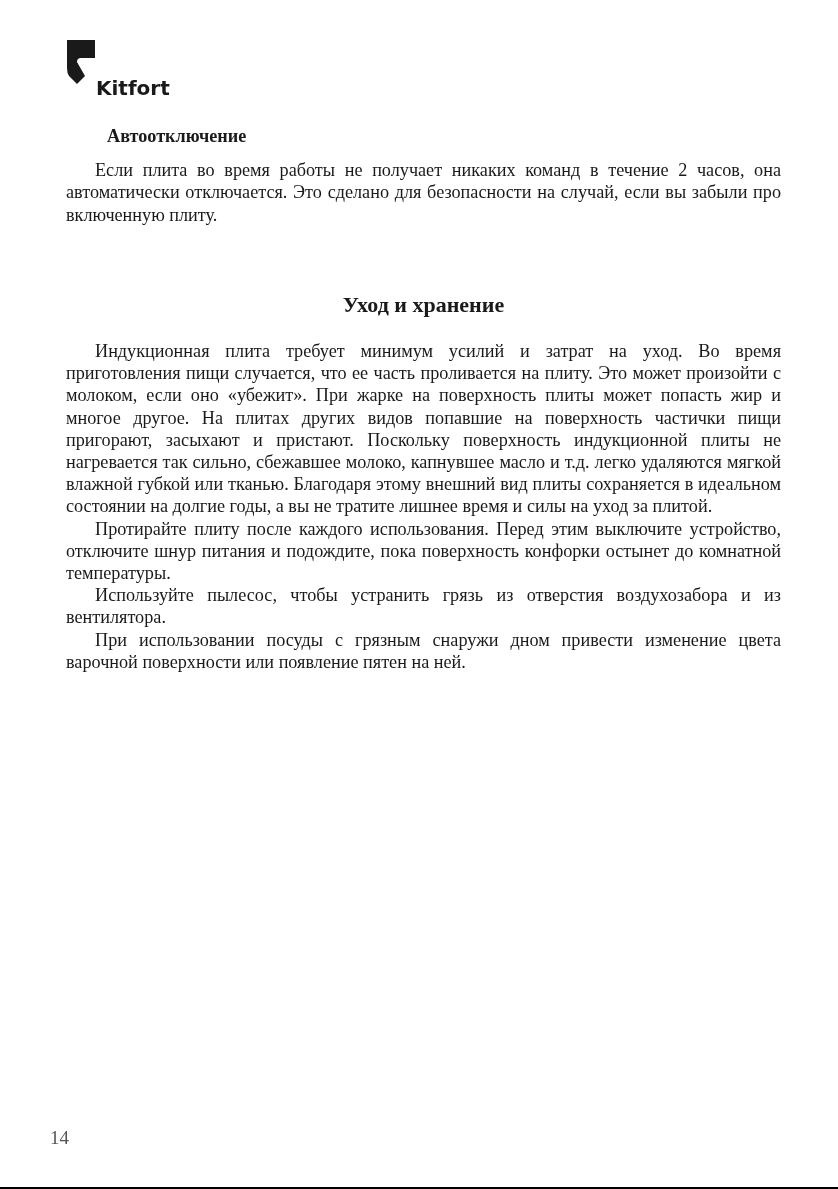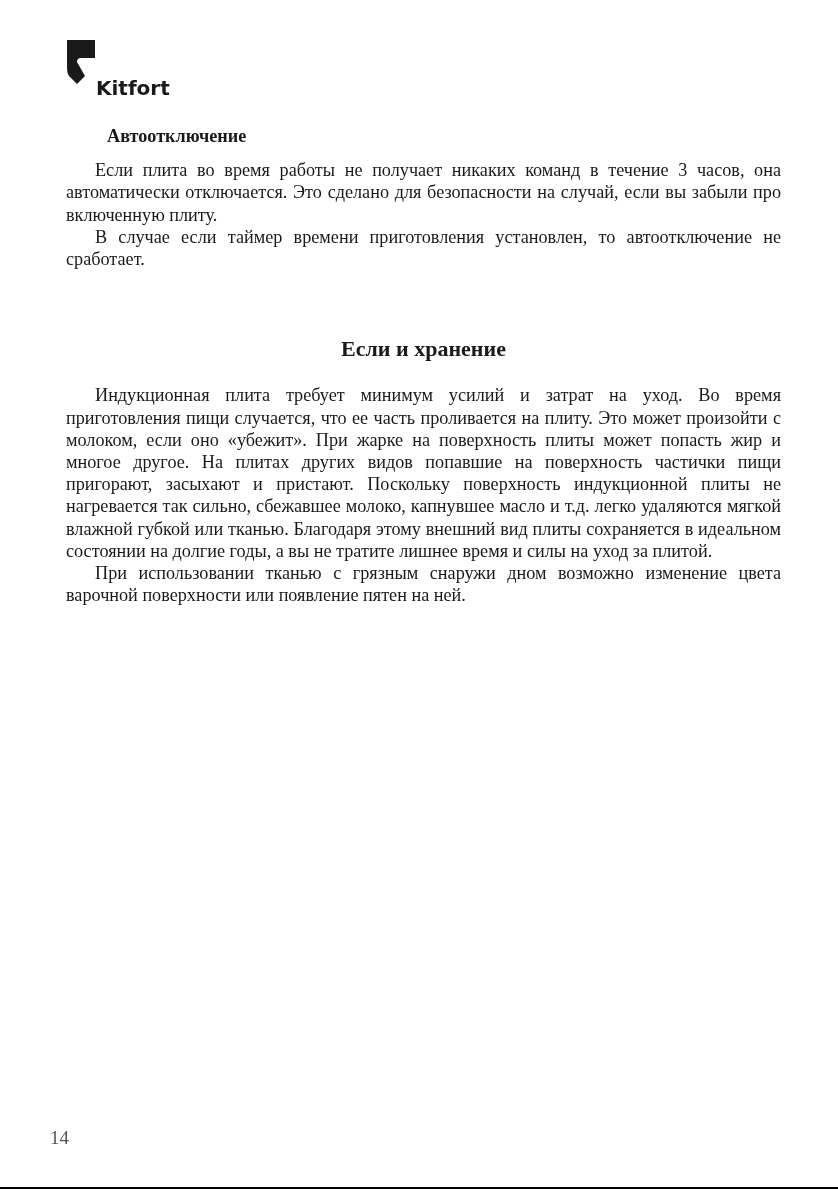--- a/index.html
+++ b/index.html
@@ -40,22 +40,23 @@
 
 <div class="logo">
   <svg width="30" height="46" viewBox="0 0 30 46">
     <path d="M0 0 H28 V18 H14 Q10 18 10 22 L18 36 L10 44 L2 36 Q0 33 0 28 Z" fill="#1a1a1a"></path>
   </svg>
   <span class="logo-text">Kitfort</span>
 </div>
 
 <div class="content">
   <div class="h-sub">Автоотключение</div>
-  <p>Если плита во время работы не получает никаких команд в течение 3 часов, она автоматически отключается. Это сделано для безопасности на случай, если вы забыли про включенную плиту.</p>
-  <p>В случае если таймер времени приготовления установлен, то автоотключение не сработает.</p>
+  <p>Если плита во время работы не получает никаких команд в течение 2 часов, она автоматически отключается. Это сделано для безопасности на случай, если вы забыли про включенную плиту.</p>
 
-  <div class="h-main">Если и хранение</div>
+  <div class="h-main">Уход и хранение</div>
   <p>Индукционная плита требует минимум усилий и затрат на уход. Во время приготовления пищи случается, что ее часть проливается на плиту. Это может произойти с молоком, если оно «убежит». При жарке на поверхность плиты может попасть жир и многое другое. На плитах других видов попавшие на поверхность частички пищи пригорают, засыхают и пристают. Поскольку поверхность индукционной плиты не нагревается так сильно, сбежавшее молоко, капнувшее масло и т.д. легко удаляются мягкой влажной губкой или тканью. Благодаря этому внешний вид плиты сохраняется в идеальном состоянии на долгие годы, а вы не тратите лишнее время и силы на уход за плитой.</p>
-  <p>При использовании тканью с грязным снаружи дном возможно изменение цвета варочной поверхности или появление пятен на ней.</p>
+  <p>Протирайте плиту после каждого использования. Перед этим выключите устройство, отключите шнур питания и подождите, пока поверхность конфорки остынет до комнатной температуры.</p>
+  <p>Используйте пылесос, чтобы устранить грязь из отверстия воздухозабора и из вентилятора.</p>
+  <p>При использовании посуды с грязным снаружи дном привести изменение цвета варочной поверхности или появление пятен на ней.</p>
 </div>
 
 <div class="page-number">14</div>
 <div class="bottom-rule"></div>
 
 </body></html>

